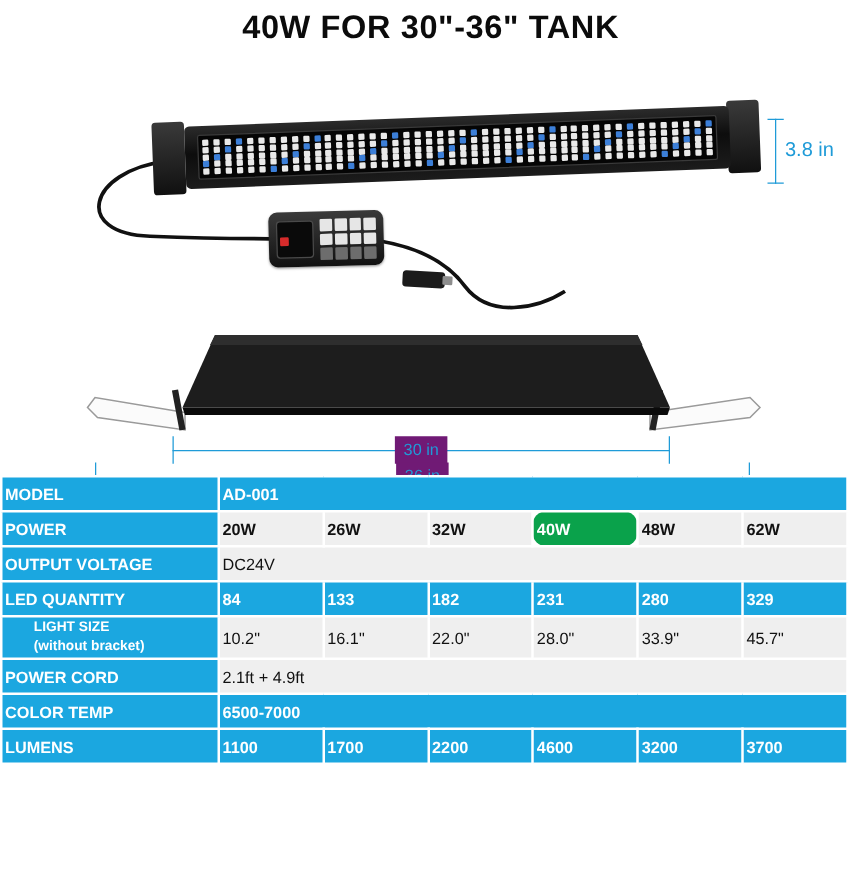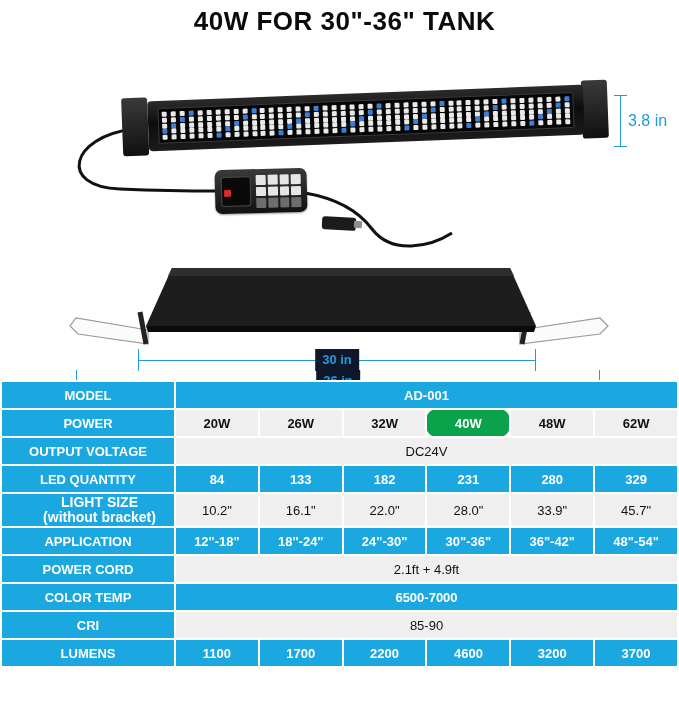--- a/index.html
+++ b/index.html
@@ -173,46 +173,45 @@
     position: absolute; left: 138px; top: 312px; width: 398px; height: 22px;
   }
   .dim-36 {
     position: absolute; left: 76px; top: 333px; width: 524px; height: 25px;
   }
   .dim-line { position: absolute; left: 0; right: 0; top: 11px; height: 1px; background: #1f9bd8; }
   .dim-end { position: absolute; top: 0; width: 1px; height: 22px; background: #1f9bd8; }
   .dim-end.l { left: 0; } .dim-end.r { right: 0; }
   .dim-txt {
     position: absolute; left: 50%; top: 0; transform: translateX(-50%);
-    background: #0f172a; padding: 0 7px;
-    font-size: 13px; color: #1f9bd8; line-height: 22px; font-weight: bold;
+    background: #701a75; padding: 0 7px;
+    font-size: 13px; color: #1f9bd8; line-height: 22px;
   }
 
   
   .tbl-wrap { position: absolute; left: 0; top: 380px; width: 679px; }
   table.spec {
     border-collapse: collapse;
     width: 679px;
     table-layout: fixed;
   }
   table.spec td {
     border: 2px solid #ffffff;
-    text-align: center;
     font-size: 13px;
     height: 28px;
     padding: 1px 2px;
   }
   td.hdr {
     background: #1ba7e0;
     color: #ffffff;
     font-weight: bold;
     font-size: 13.5px;
     width: 174px;
   }
-  td.hdr.small { font-size: 14px; line-height: 15px; padding-left: 25px; }
+  td.hdr.small { font-size: 11px; line-height: 15px; padding-left: 25px; }
   td.val {
     background: #efefef;
     color: #111;
   }
   td.val.blue {
     background: #1ba7e0;
     color: #ffffff;
     font-weight: bold;
   }
   td.val.green {
@@ -579,39 +578,26 @@
             <div class="tworow">(without bracket)</div>
           </td>
           <td class="val">10.2"</td>
           <td class="val">16.1"</td>
           <td class="val">22.0"</td>
           <td class="val">28.0"</td>
           <td class="val">33.9"</td>
           <td class="val">45.7"</td>
         </tr>
         <tr>
-          <td class="hdr">APPLICATION</td>
-          <td class="val blue">12"-18"</td>
-          <td class="val blue">18"-24"</td>
-          <td class="val blue">24"-30"</td>
-          <td class="val blue">30"-36"</td>
-          <td class="val blue">36"-42"</td>
-          <td class="val blue">48"-54"</td>
-        </tr>
-        <tr>
           <td class="hdr">POWER CORD</td>
           <td colspan="6" class="val">2.1ft + 4.9ft</td>
         </tr>
         <tr>
           <td class="hdr">COLOR TEMP</td>
           <td colspan="6" class="val blue">6500-7000</td>
-        </tr>
-        <tr>
-          <td class="hdr">CRI</td>
-          <td colspan="6" class="val">85-90</td>
         </tr>
         <tr>
           <td class="hdr">LUMENS</td>
           <td class="val blue">1100</td>
           <td class="val blue">1700</td>
           <td class="val blue">2200</td>
           <td class="val blue">4600</td>
           <td class="val blue">3200</td>
           <td class="val blue">3700</td>
         </tr>

